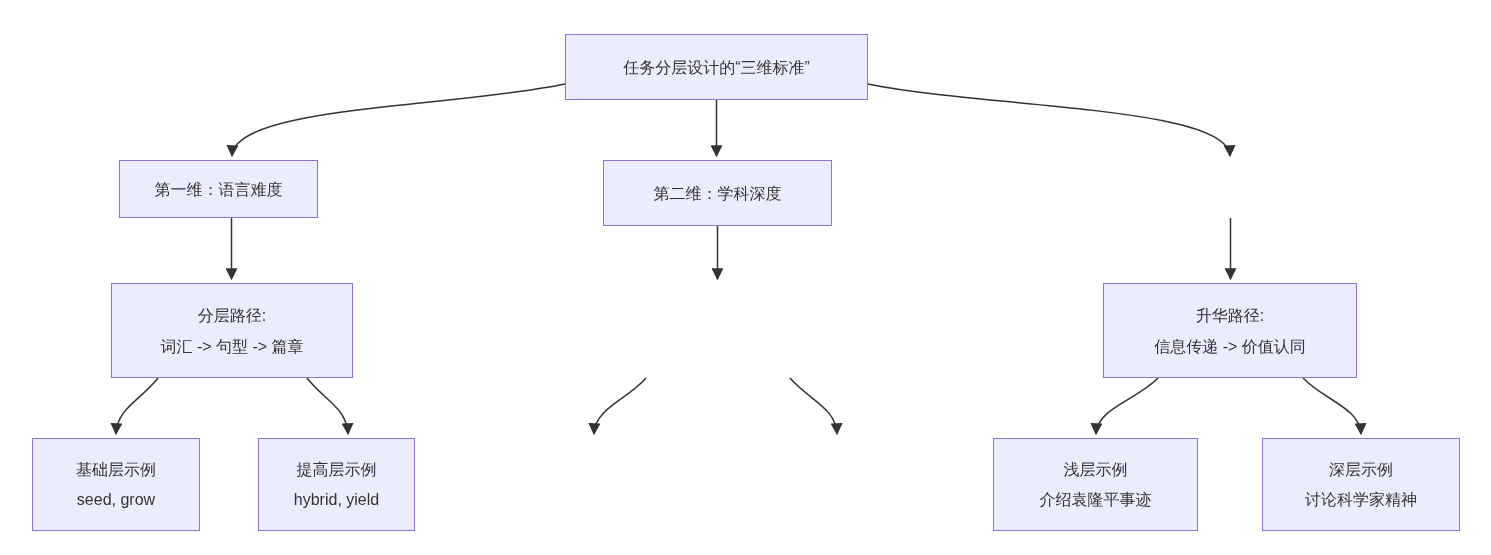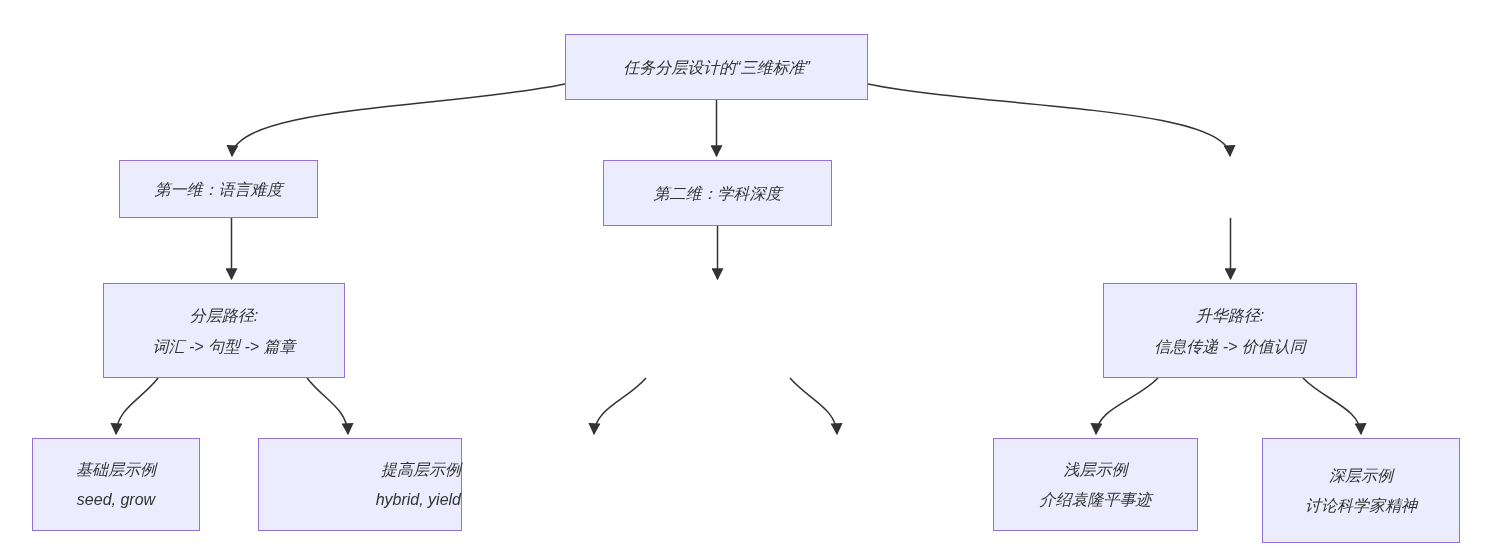--- a/index.html
+++ b/index.html
@@ -37,38 +37,37 @@
     background: var(--node-fill, #ECECFF);
     border: 1.5px solid var(--node-border, #9370DB);
     color: var(--text-color, #333333);
     display: flex;
     flex-direction: column;
     align-items: center;
     justify-content: center;
     text-align: center;
     font-size: 16px;
     line-height: 29px;
-    font-style: italic;
   }
   .node .nl { display: block; white-space: nowrap; }
 
   
   #n-root  { left: 565px;  top: 34px;  width: 303px; height: 66px; }
   #n-dim1  { left: 119px;  top: 160px; width: 199px; height: 58px; }
   #n-dim2  { left: 603px;  top: 160px; width: 229px; height: 66px; }
   #n-dim3  { left: 1117px; top: 160px; width: 227px; height: 58px; }
-  #n-path1 { left: 103px;  top: 283px; width: 242px; height: 95px; line-height: 31px; }
+  #n-path1 { left: 111px;  top: 283px; width: 242px; height: 95px; line-height: 31px; }
   #n-path2 { left: 582px;  top: 283px; width: 271px; height: 95px; line-height: 31px; }
   #n-path3 { left: 1103px; top: 283px; width: 254px; height: 95px; line-height: 31px; }
   #n-leaf1 { left: 32px;   top: 438px; width: 168px; height: 93px; line-height: 30px; }
-  #n-leaf2 { left: 258px;  top: 438px; width: 204px; height: 93px; line-height: 30px; align-items: flex-end; }
+  #n-leaf2 { left: 258px;  top: 438px; width: 157px; height: 93px; line-height: 30px; }
   #n-leaf3 { left: 500px;  top: 438px; width: 188px; height: 93px; line-height: 30px; }
   #n-leaf4 { left: 747px;  top: 438px; width: 180px; height: 93px; line-height: 30px; }
   #n-leaf5 { left: 993px;  top: 438px; width: 205px; height: 93px; line-height: 30px; }
-  #n-leaf6 { left: 1262px; top: 438px; width: 198px; height: 105px; line-height: 30px; }
+  #n-leaf6 { left: 1262px; top: 438px; width: 198px; height: 93px; line-height: 30px; }
 </style>
 </head>
 <body>
 
 <div class="canvas">
 
   <svg class="edge-layer" width="1491" height="555" viewBox="0 0 1491 555" aria-hidden="true">
     <defs>
       <marker id="arrow" viewBox="0 0 10 10" refX="9" refY="5" markerWidth="8" markerHeight="8" orient="auto-start-reverse">
         <path class="arrowhead" d="M0,0 L10,5 L0,10 z"></path>

